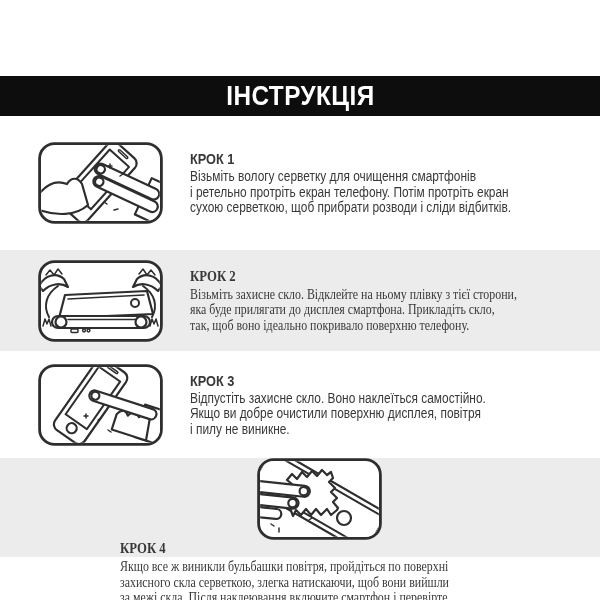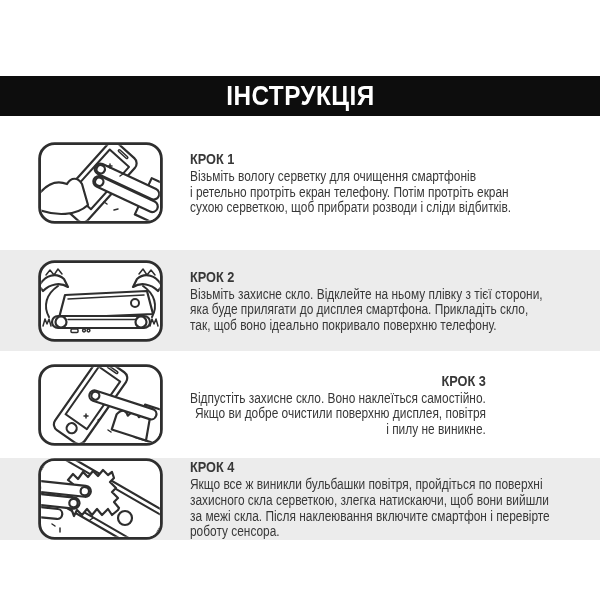--- a/index.html
+++ b/index.html
@@ -16,25 +16,25 @@
     background:var(--header-bg,#0d0d0d);
     display:flex;align-items:center;justify-content:center;
   }
   .header-title{
     color:var(--header-fg,#ffffff);
     font-size:27px;font-weight:bold;letter-spacing:.5px;
     transform:scaleX(.9);transform-origin:center;
     white-space:nowrap;
   }
   .step-row{display:flex;align-items:center;}
-  .step-row.stripe{background:var(--stripe-bg,#ececec);}
+  .step-row.stripe{background:var(--stripe-bg,#ececec);font-family:Liberation Serif, serif;}
   .row-1{height:134px;}
   .row-2{height:101px;}
-  .row-3{height:107px;text-align:right;}
-  .row-4{height:82px;}
+  .row-3{height:107px;}
+  .row-4{height:99px;flex-direction:column;}
   .icon-box{margin-left:38px;width:125px;height:82px;flex:none;}
   .icon-box svg{display:block;width:125px;height:82px;}
   .step-text{
     margin-left:27px;
     color:var(--text,#383838);
     transform:scaleX(.85);transform-origin:left center;
   }
   .step-title{
     font-size:15px;font-weight:bold;line-height:17px;
     margin-bottom:2px;white-space:nowrap;

